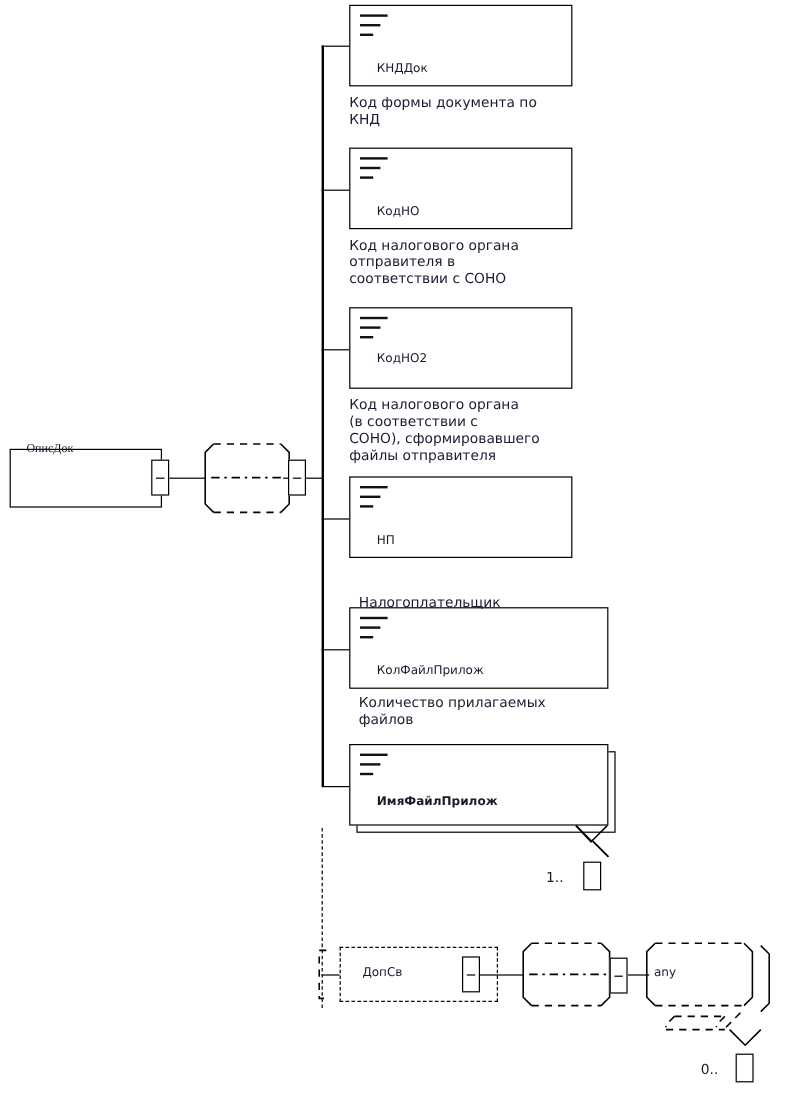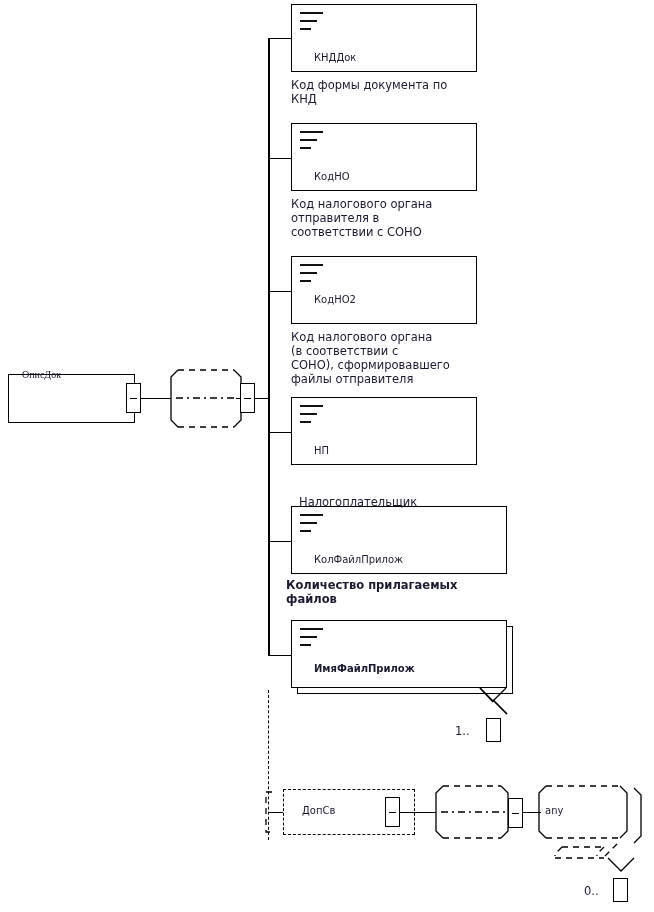--- a/index.html
+++ b/index.html
@@ -188,21 +188,21 @@
   <div class="caption" style="left:299px; top:495px; width:210px;">Налогоплательщик</div>
 
   <div class="line h" style="left:268px; top:541px; width:24px;"></div>
   <div class="node node-main" style="left:291px; top:506px; width:216px; height:68px;"></div>
   <div class="dashicon" style="left:300px; top:514px;">
     <i class="l1"></i>
       <i class="l2"></i>
       <i class="l3"></i>
   </div>
   <div class="node-label" style="left:314px; top:554px;">КолФайлПрилож</div>
-  <div class="caption" style="left:286px; top:578px; width:220px;font-weight:bold;">Количество прилагаемых
+  <div class="caption" style="left:299px; top:578px; width:220px;">Количество прилагаемых
 файлов</div>
 
   <div class="line h" style="left:268px; top:655px; width:24px;"></div>
   <div class="node-shadow" style="left:297px; top:626px; width:216px; height:68px;"></div>
   <div class="node node-main" style="left:291px; top:620px; width:216px; height:68px;"></div>
   <div class="dashicon" style="left:300px; top:628px;">
     <i class="l1"></i>
       <i class="l2"></i>
       <i class="l3"></i>
   </div>

